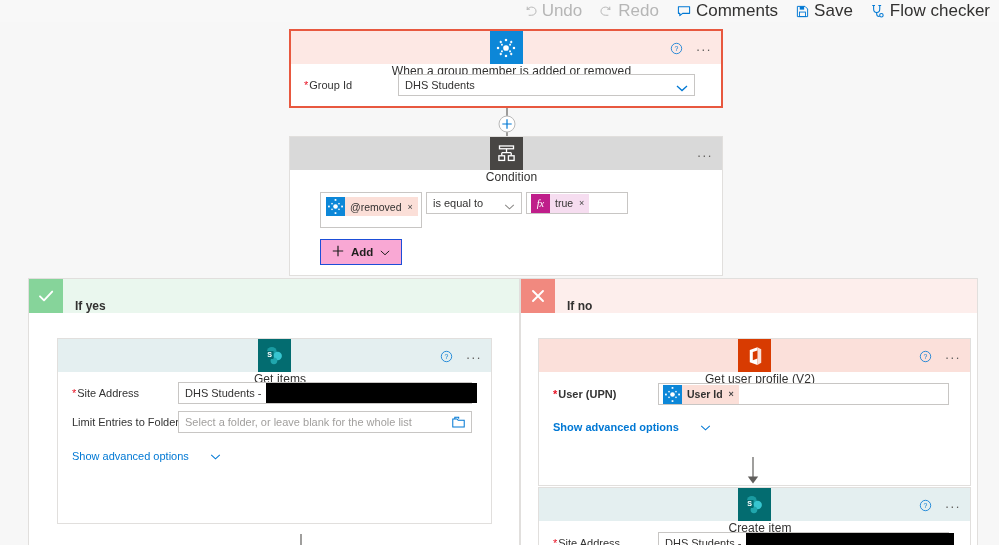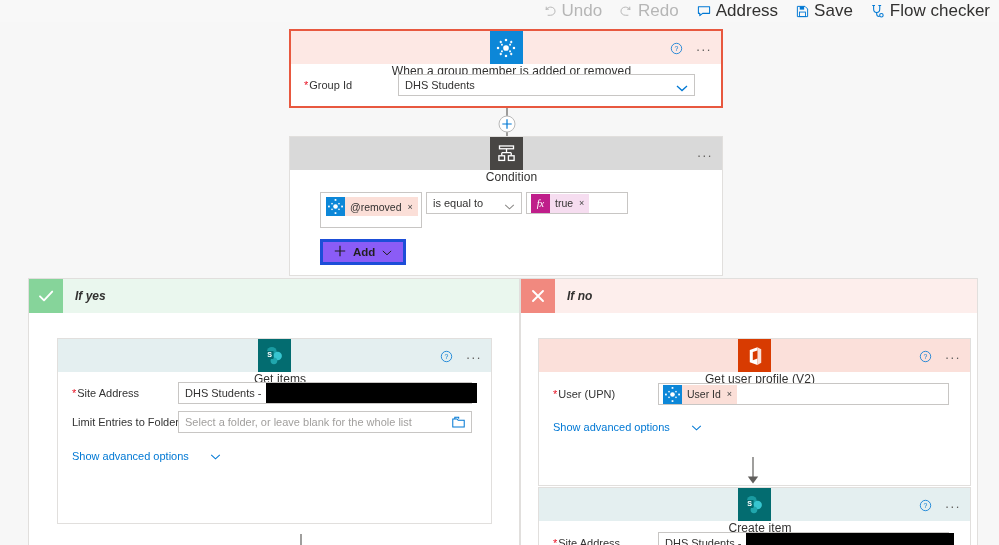--- a/index.html
+++ b/index.html
@@ -59,33 +59,33 @@
   }
   .fctl.ph { color: #a19f9d; }
   .chev { position: absolute; right: 6px; top: 50%; margin-top: -3px; }
   .folder { position: absolute; right: 6px; top: 50%; margin-top: -6px; }
   .adv { color: #0078d4; font-size: 11px; display: inline-flex; align-items: center; gap: 21px; cursor: pointer;}
 
   .redact { background: #000; height: 20px; flex: 1; margin-right: -6px; }
 
   
   .branch { position: absolute; background: #fff; border: 1px solid #e1dfdd; box-sizing: border-box; }
-  .branch-hd { display: flex; align-items: center; height: 34px; box-sizing: border-box; font-style: italic; }
+  .branch-hd { display: flex; align-items: flex-end; height: 34px; box-sizing: border-box; }
   .branch-badge { width: 34px; height: 34px; display: flex; align-items: center; justify-content: center; }
   .branch-label { font-size: 12px; color: #323130; padding-left: 12px; font-weight: 600; }
 
   .token {
     display: inline-flex; align-items: center; gap: 5px; height: 19px;
     padding: 0 5px 0 0; font-size: 10.5px; color: #323130;
   }
   .tokicon { width: 19px; height: 19px; display: block; }
   .tokx { font-size: 9px; color: #444; margin-left: 1px; }
 
   .addbtn {
-    box-sizing: border-box; border: 3px solid #1d4ed8; background: #8b5cf6;
+    box-sizing: border-box; border: 1px solid #1d4ed8; background: #f9a8d4;
     height: 26px; display: inline-flex; align-items: center; gap: 7px;
     padding: 0 11px; font-size: 11.5px; font-weight: 700; color: #201f1e;
   }
 </style>
 </head>
 <body>
 
 <div id="app">
 
   <div id="cmdbar">
@@ -107,21 +107,21 @@
       </span>
       <span>Redo</span>
     </div>
 
     <div class="cmd">
       <span class="gl">
         <svg width="14" height="14" viewBox="0 0 16 16">
             <path d="M1.6 3.1h12.8v7.6H6.4l-3.2 2.6v-2.6H1.6z" fill="none" stroke="#0078d4" stroke-width="1.2" stroke-linejoin="round"></path>
           </svg>
       </span>
-      <span>Address</span>
+      <span>Comments</span>
     </div>
 
     <div class="cmd">
       <span class="gl">
         <svg width="13" height="13" viewBox="0 0 16 16">
           <path d="M1.7 1.7h9.4l3.2 3.2v9.4H1.7z" fill="none" stroke="#0078d4" stroke-width="1.2"></path>
           <rect x="4.6" y="1.7" width="5.4" height="4" fill="#0078d4"></rect>
           <rect x="4.3" y="8.7" width="7.4" height="5.6" fill="none" stroke="#0078d4" stroke-width="1.1"></rect>
         </svg>
       </span>
@@ -381,21 +381,21 @@
             <span class="qmark">
               <svg width="13" height="13" viewBox="0 0 16 16">
                   <circle cx="8" cy="8" r="6.4" fill="none" stroke="#0078d4" stroke-width="1"></circle>
                   <text x="8" y="11.4" font-size="8.5" fill="#0078d4" text-anchor="middle" font-family="Liberation Sans, sans-serif">?</text>
                 </svg>
             </span>
             <span class="dots">...</span>
           </div>
         </div>
 
-        <div style="padding:11px 14px 0 14px;">
+        <div style="padding:11px 14px 0 14px;font-weight:bold;">
           <div class="frow">
             <div class="flabel" style="width:105px;">
               <span class="req">*</span><span>User (UPN)</span>
             </div>
             <div class="fctl" style="width:291px; padding:0 4px;">
               <span class="token" style="background:#fbdfd8;">
                 <span class="tokicon" style="background:#0c87d8;">
                   <svg width="19" height="19" viewBox="0 0 24 24">
                       <g fill="#fff">
                         <circle cx="12" cy="12" r="2.9"></circle>

